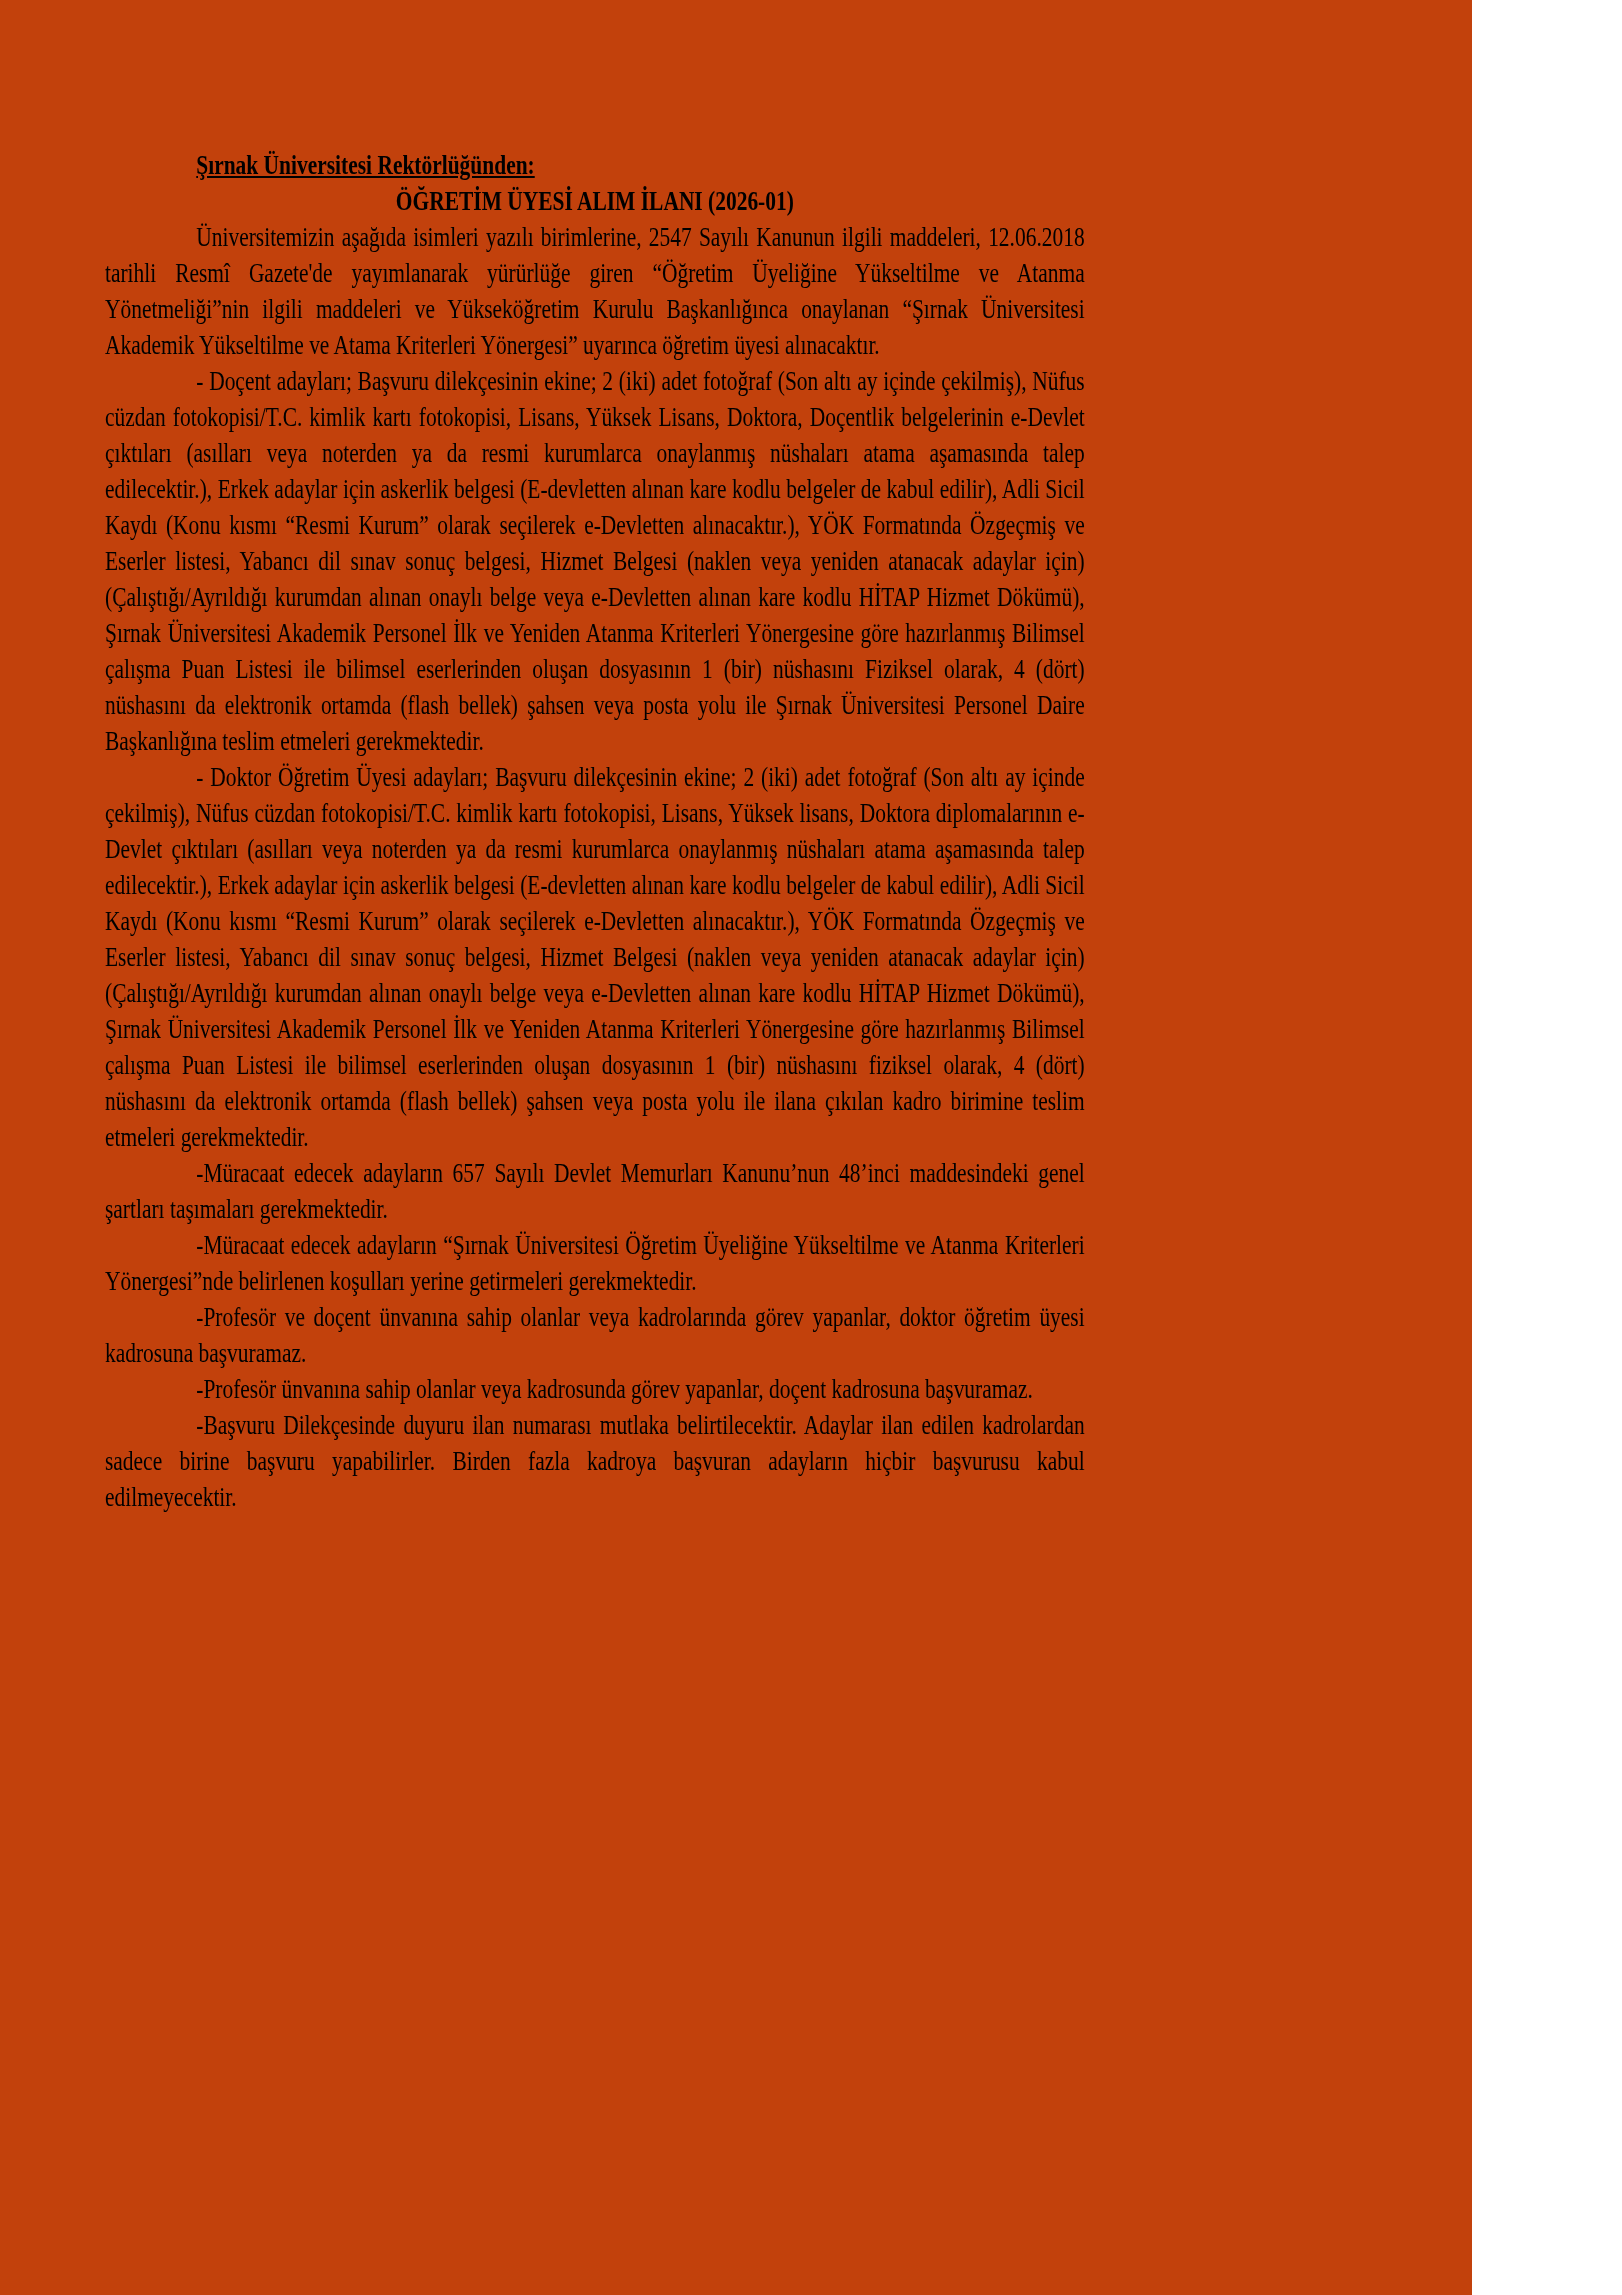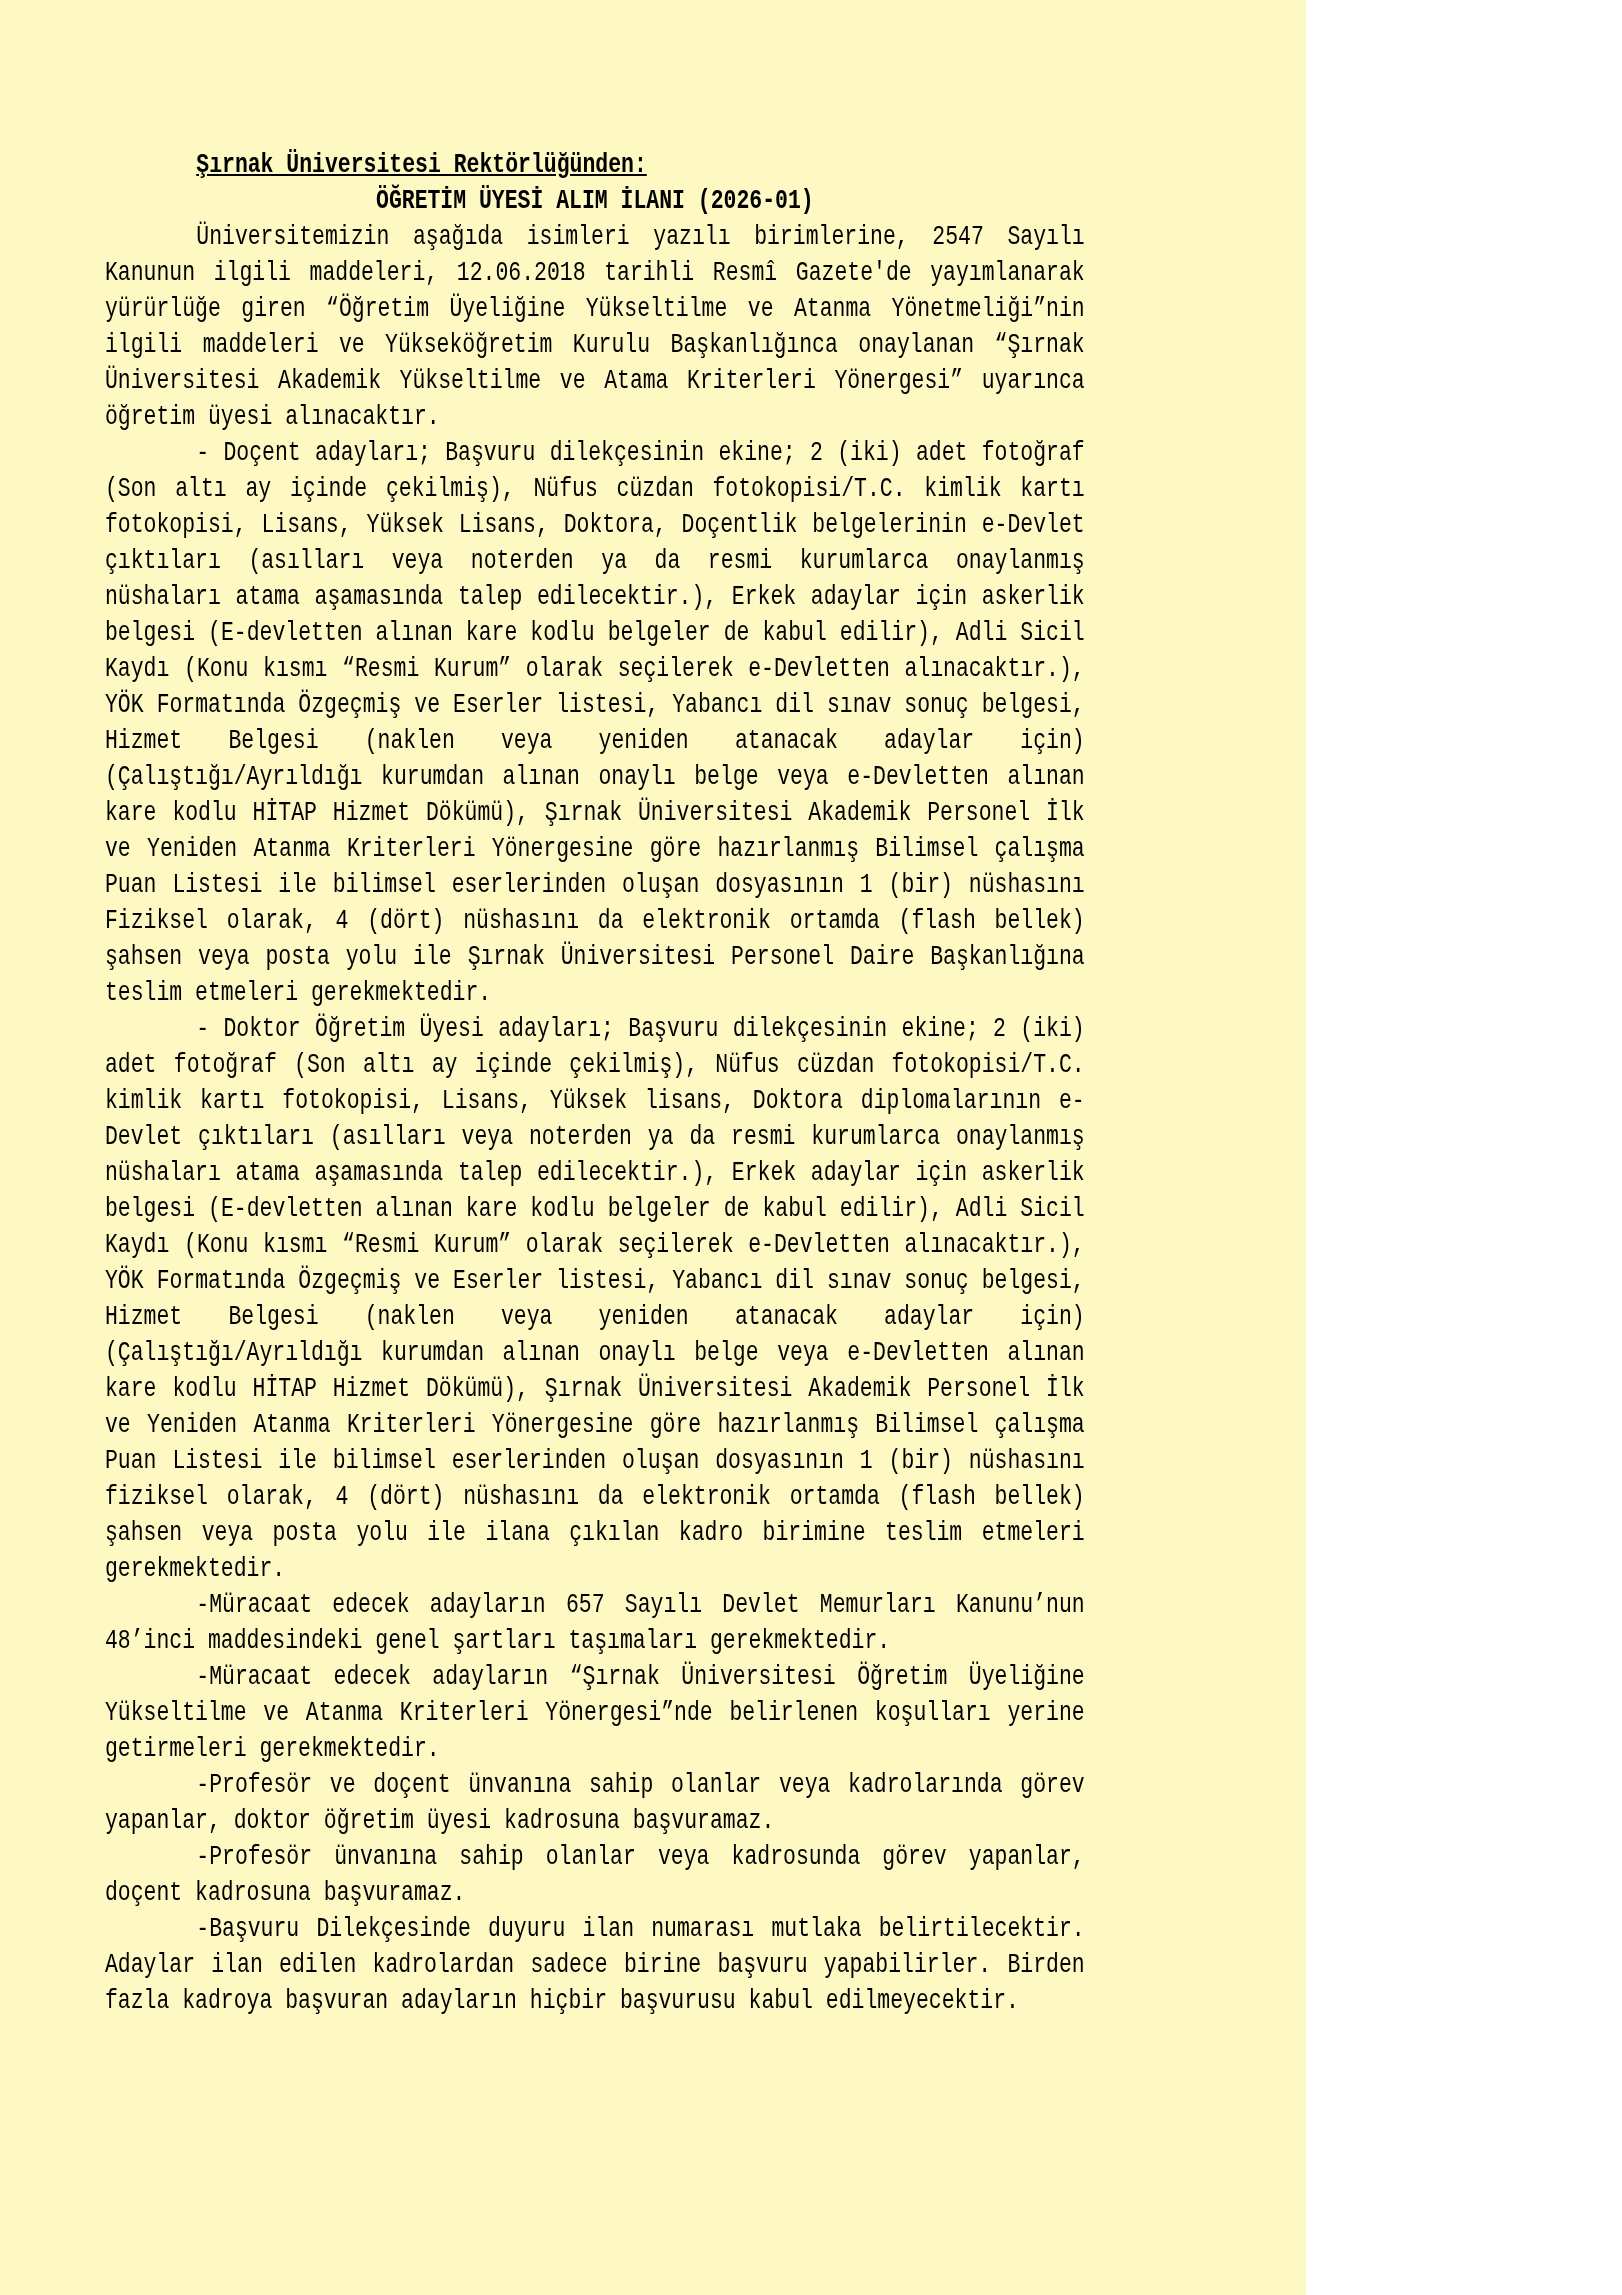--- a/index.html
+++ b/index.html
@@ -2,25 +2,25 @@
 <html lang="tr" style="font-size:10.5px"><head>
 <meta charset="utf-8">
 <style>
   html, body {
     margin: 0;
     padding: 0;
     background: #ffffff;
   }
   .page {
     position: relative;
-    width: 1306px;
+    width: 1472px;
     height: 2295px;
-    background: #fef9c3;
+    background: #c2410c;
     overflow: hidden;
-    font-family: Liberation Mono, monospace;
+    font-family: Liberation Serif, serif;
     color: #000000;
   }
   
   .doc-content {
     position: absolute;
     left: 105px;
     top: 147px;
     width: 1256px;
     transform: scaleX(0.78);
     transform-origin: left top;

